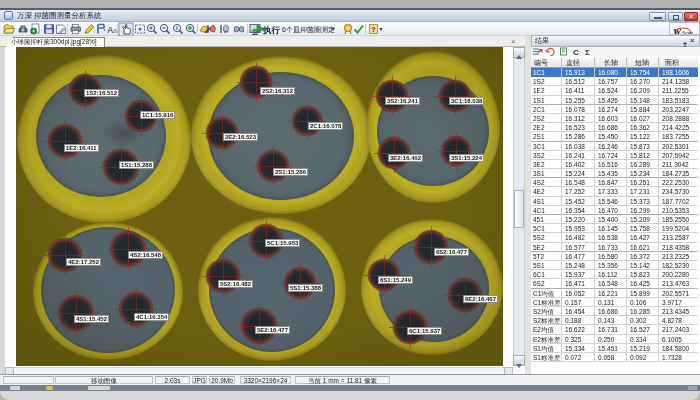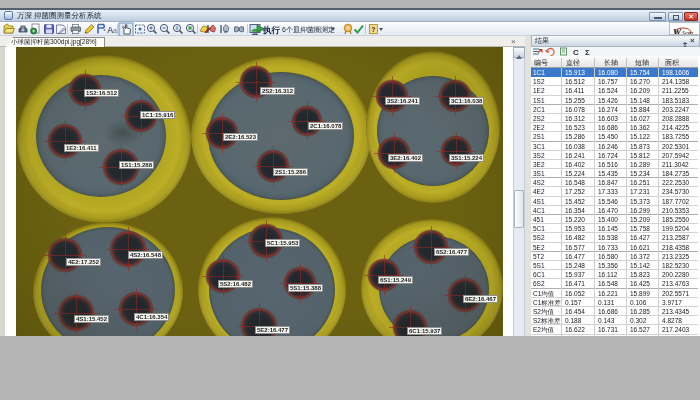--- a/index.html
+++ b/index.html
@@ -1,18 +1,18 @@
 <!DOCTYPE html>
 <html><head><meta charset="utf-8">
 <style>
 *{margin:0;padding:0;box-sizing:border-box;}
 html,body{width:700px;height:400px;overflow:hidden;}
 body{font-family:"Liberation Sans",sans-serif;background:#b5b5b5;}
 .ab{position:absolute;}
-#scr{position:relative;width:700px;height:336px;overflow:hidden;}
+#scr{position:relative;width:700px;height:400px;overflow:hidden;border-radius:9px;}
 .dish{position:absolute;border-radius:50%;}
 .zone{position:absolute;border-radius:50%;}
 .ring{position:absolute;border-radius:50%;border:1px solid #962e27;box-shadow:0 0 2px rgba(150,46,38,0.7),inset 0 0 2px rgba(150,46,38,0.7);}
 .chl{position:absolute;background:rgba(150,42,34,0.6);}
 .lbl{position:absolute;background:#f4f4f1;border:1px solid #8f8f8f;color:#1c1c1c;font-size:6px;font-weight:bold;line-height:6px;padding:0px 1px;white-space:nowrap;z-index:5;}
 .cell{position:absolute;font-size:6.5px;line-height:9px;color:#1a1a1a;white-space:nowrap;}
 </style></head><body>
 <div id="scr">
 
 <div class="ab" style="left:0;top:8px;width:700px;height:2px;background:#55606e;"></div>

